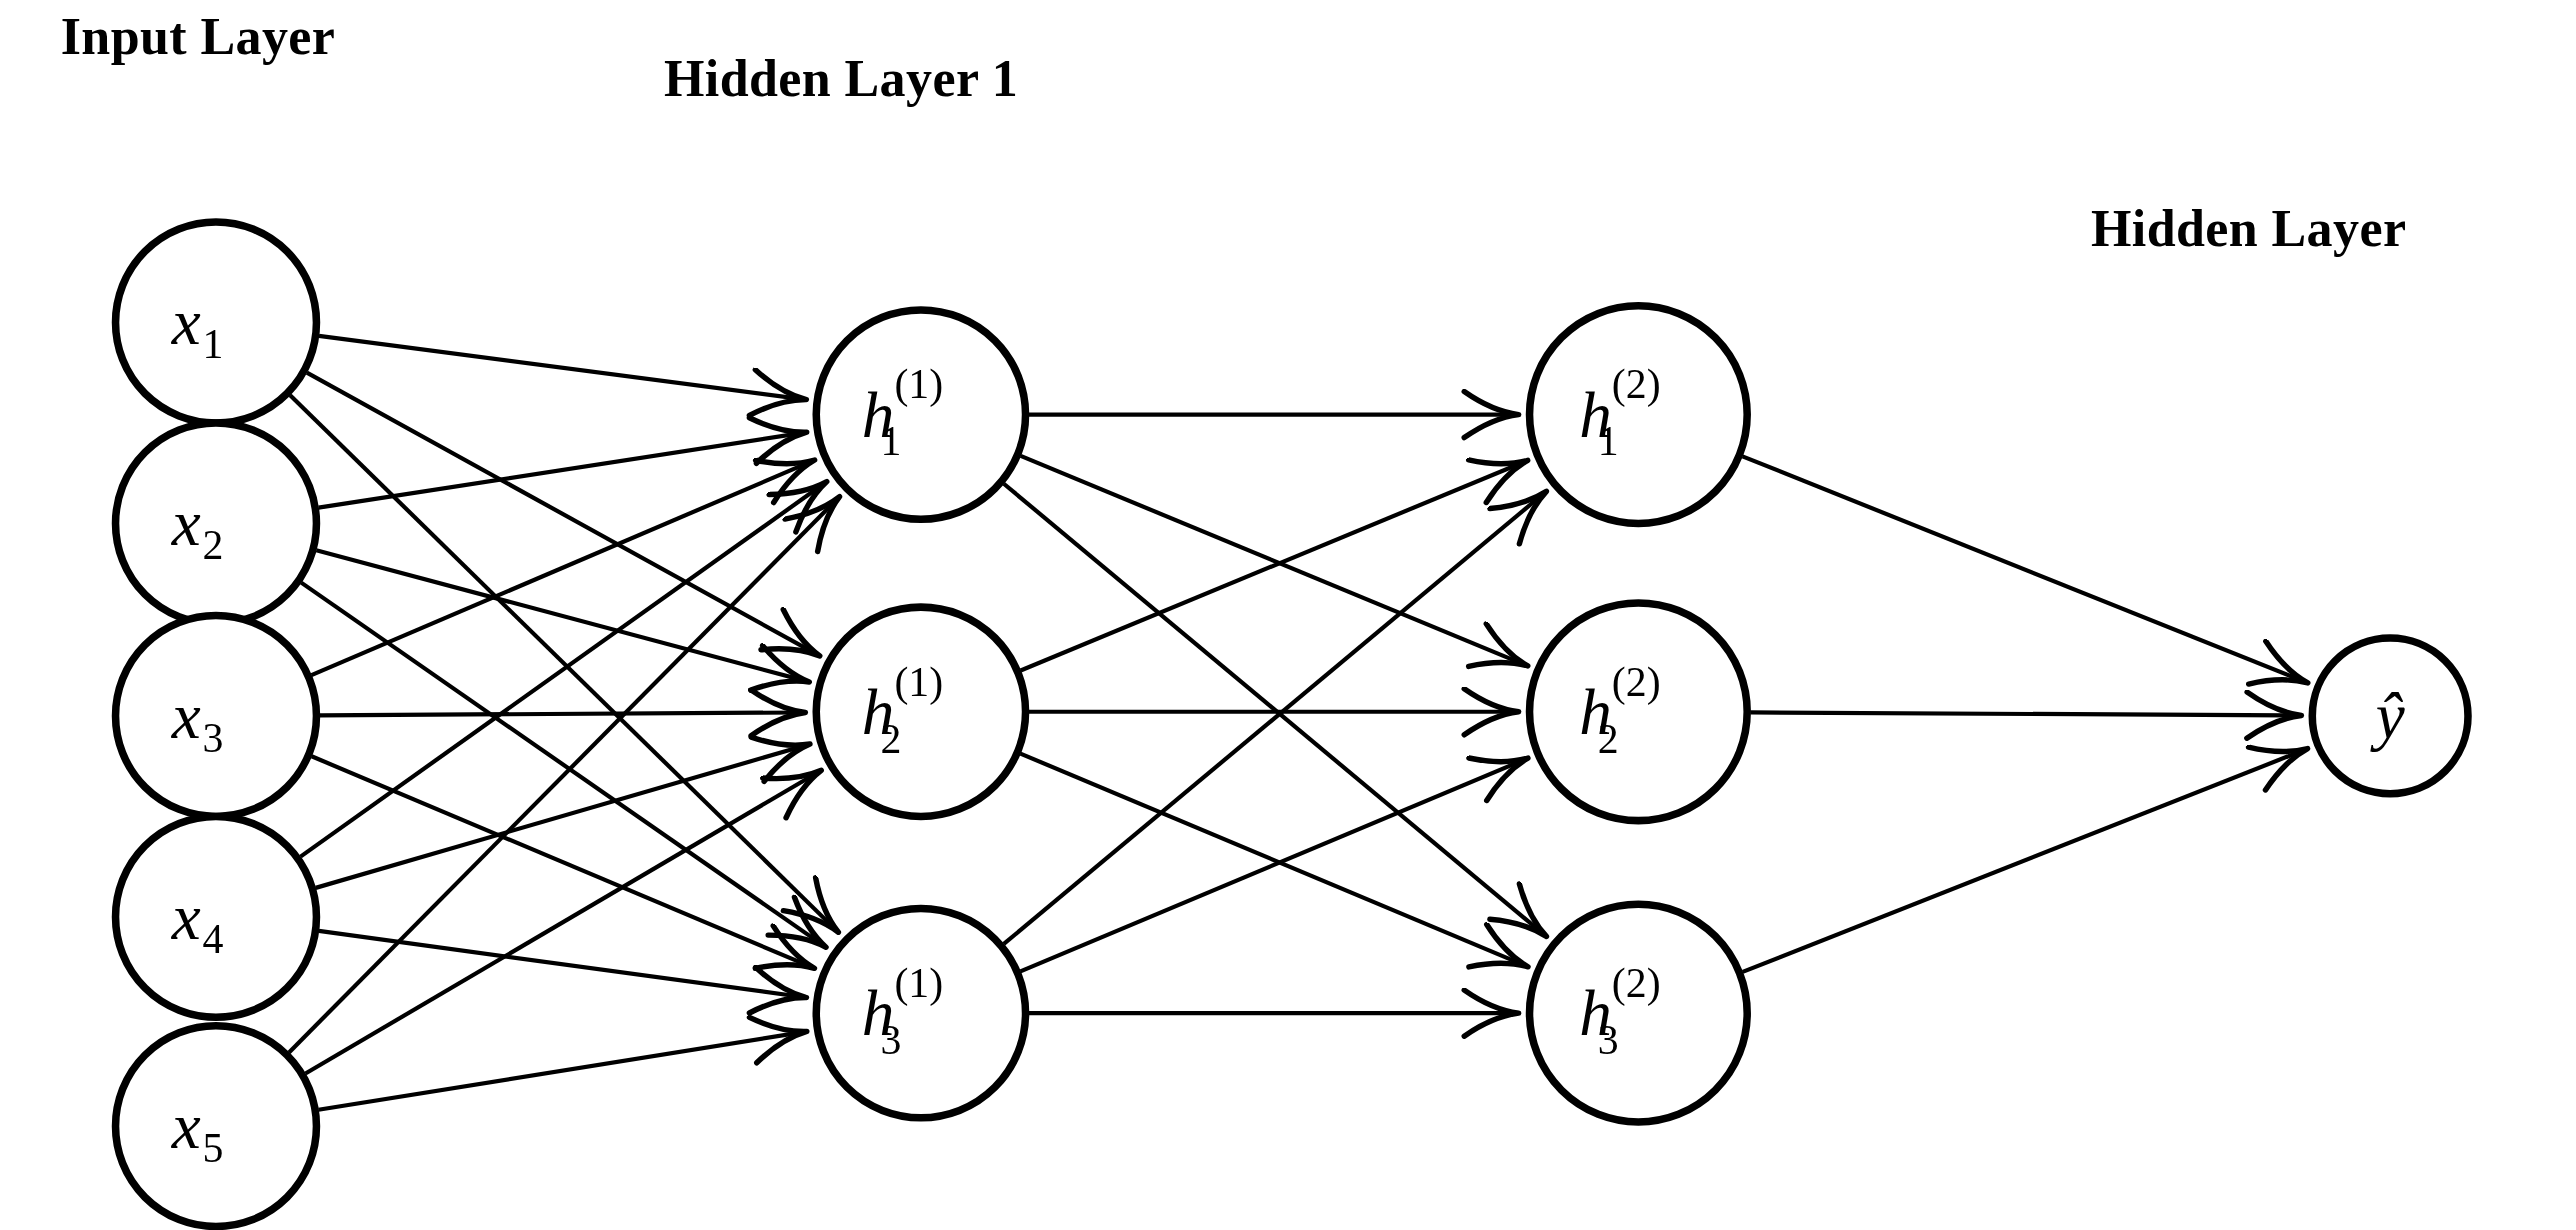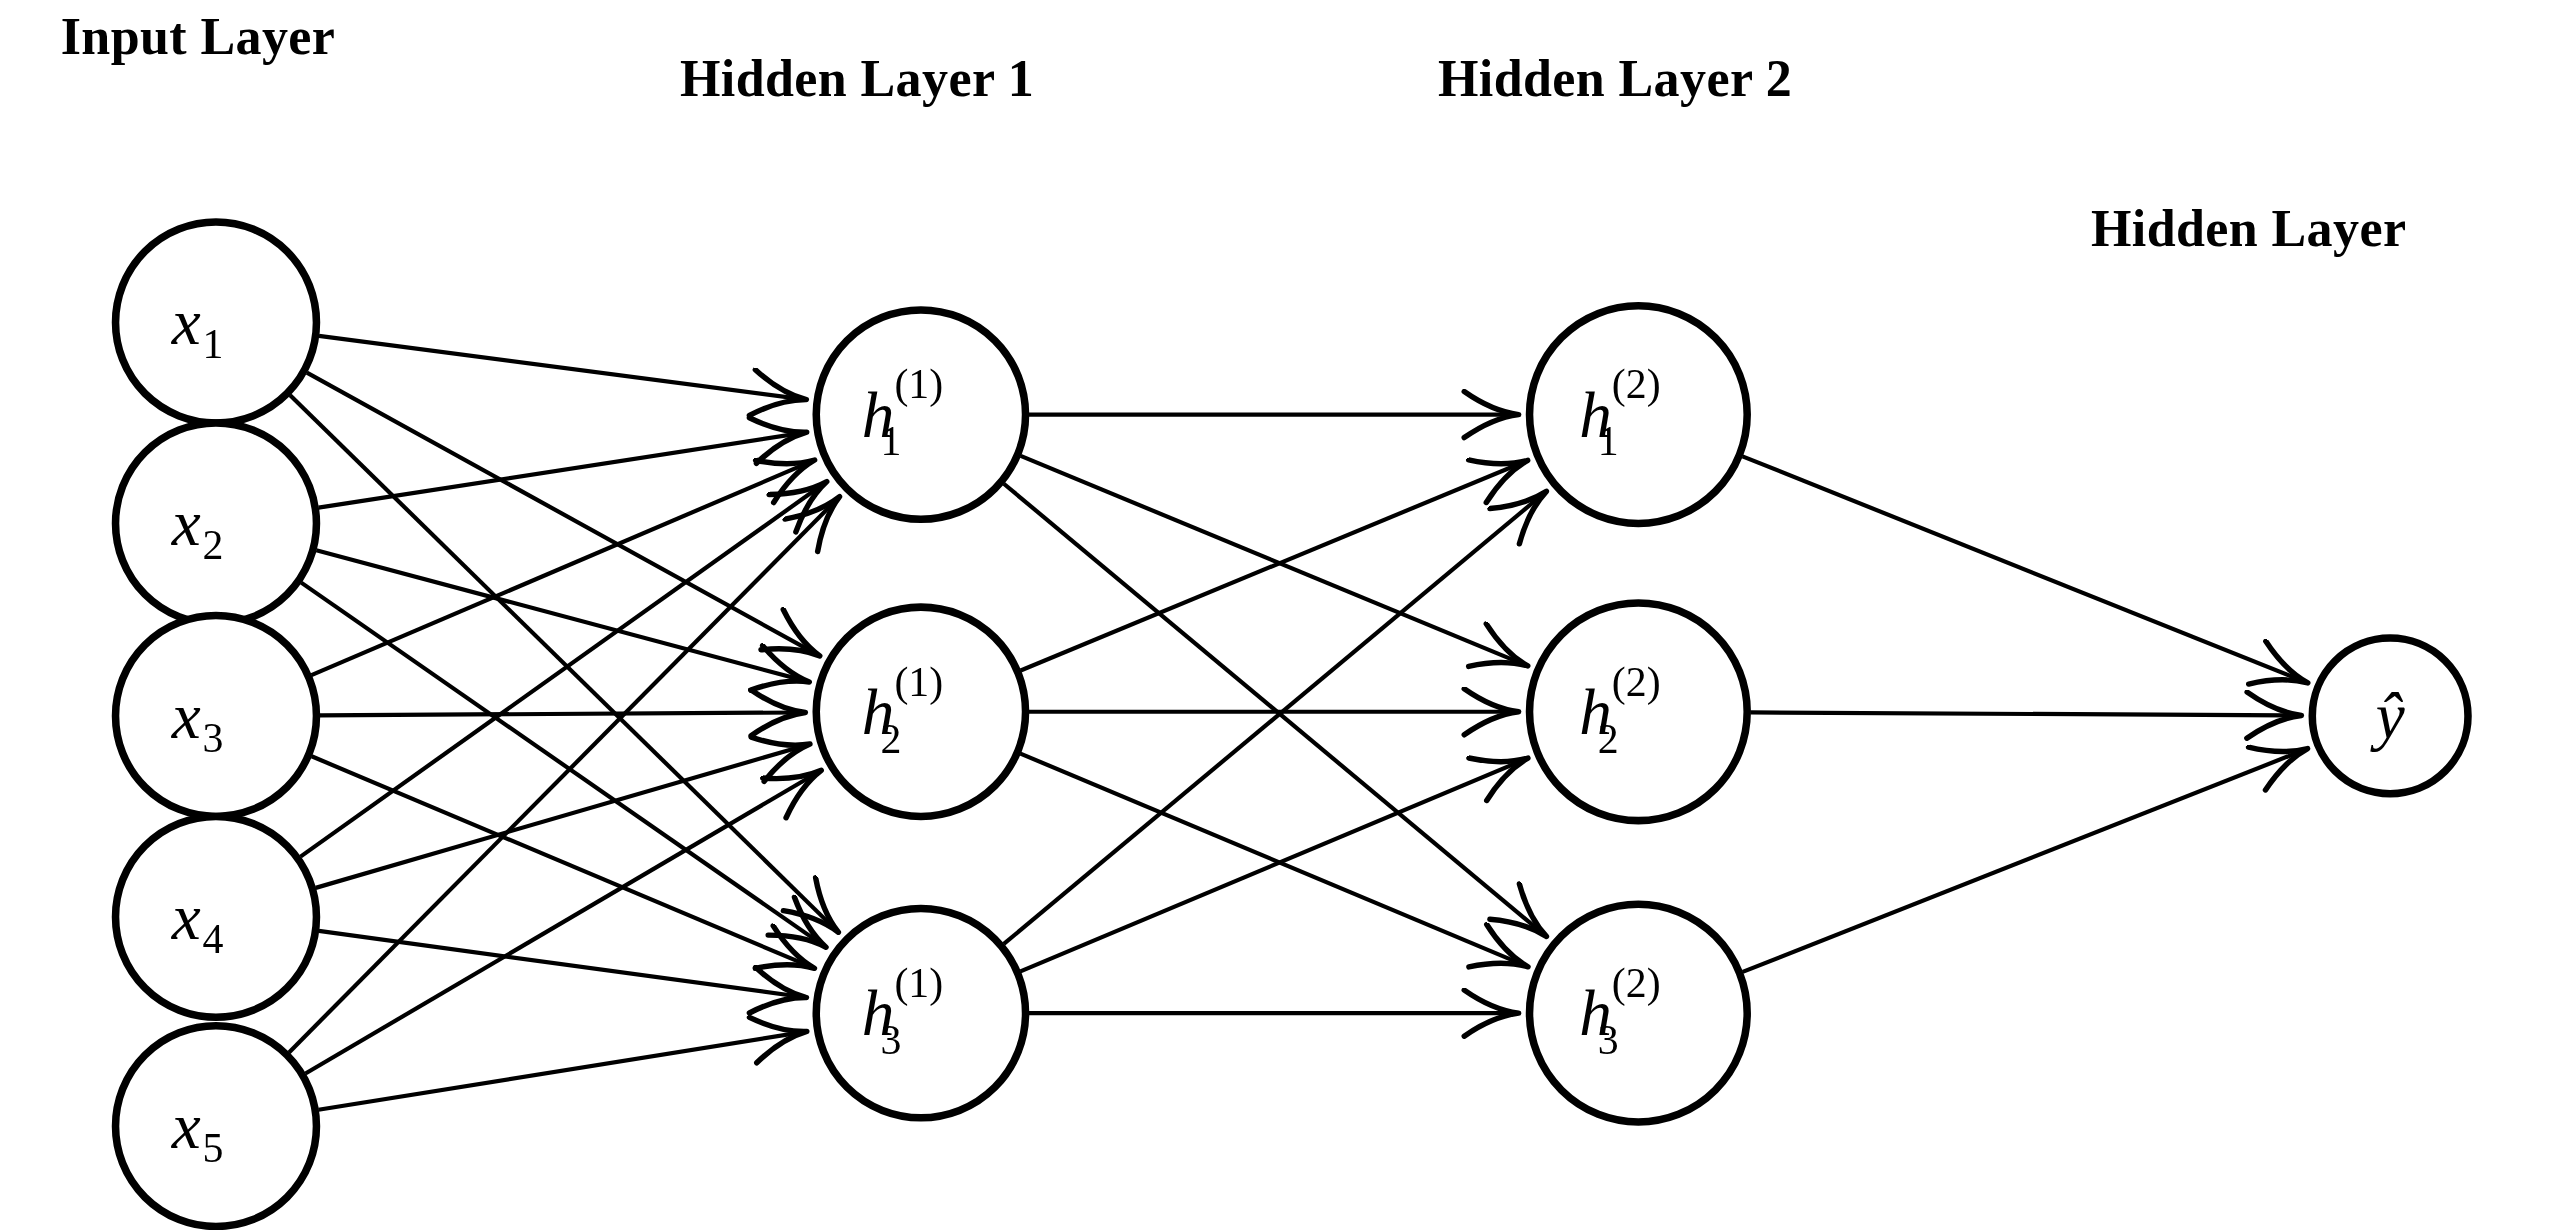--- a/index.html
+++ b/index.html
@@ -147,20 +147,19 @@
         </g>
         <g>
           <circle cx="2855" cy="855" r="93" class="node-circle"></circle>
           <text class="node-label" x="2855" y="855"><tspan>ŷ</tspan></text>
         </g>
       </g>
   </svg>
 
   <div class="layer-label" id="label-input" style="left: 16.7px; top: 6.7px; margin-left: 44px;">Input Layer</div>
 
-  <div class="layer-label" id="label-hidden1" style="left: 680px; top: 49px; text-align: center;">Hidden Layer 1</div>
+  <div class="layer-label" id="label-hidden1" style="left: 664px; top: 49px; text-align: center;">Hidden Layer 1</div>
 
-  <div class="layer-label" id="label-hidden2" style="left: 1438px; top: 49px;">Hidden Layer 2</div>
 
   <div class="layer-label" id="label-output" style="left: 2091px; top: 199px;">Hidden Layer</div>
 
 </div>
 
 
 </body></html>

